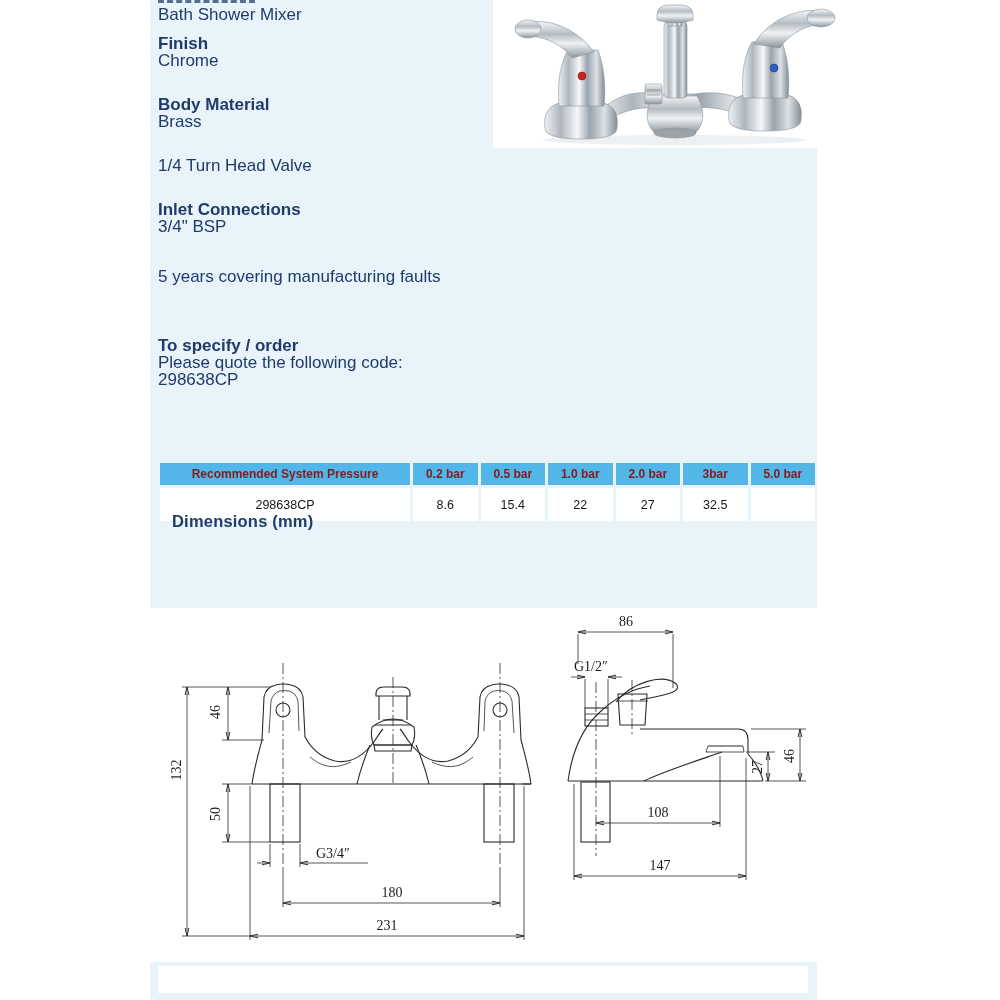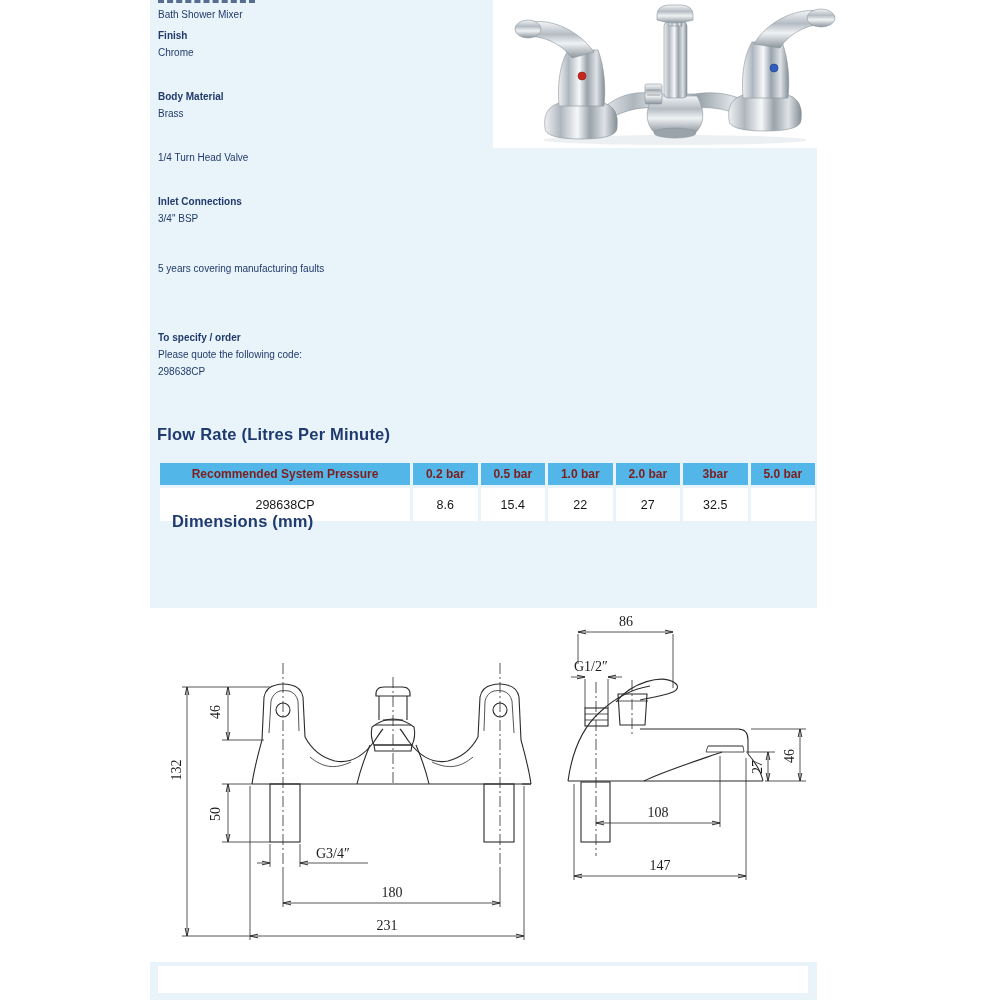--- a/index.html
+++ b/index.html
@@ -4,24 +4,24 @@
 <style>
   html,body{margin:0;padding:0;background:#fff;}
   #page{position:relative;width:1000px;height:1000px;background:#fff;overflow:hidden;
         font-family:"Liberation Sans",sans-serif;}
   .panel{position:absolute;left:150px;top:0;width:667px;height:608px;background:#e9f3fa;}
   .photo-box{position:absolute;left:493px;top:0;width:324px;height:148px;background:#fff;}
   .photo-svg{position:absolute;left:497px;top:0;width:352px;height:150px;overflow:visible;}
   .top-remnant{position:absolute;left:158px;top:0;width:97px;height:0;
                border-top:3px dashed #27406e;opacity:.75;}
   .specs{position:absolute;left:158px;top:6px;width:335px;color:#203a6b;
-         font-size:10px;line-height:17px;}
+         font-size:17px;line-height:17px;}
   .spec-title{margin:0 0 0 0;}
   .spec-block{margin-top:27px;}
-  .spec-block.mt20{margin-top:4px;}
+  .spec-block.mt20{margin-top:12px;}
   .spec-block.mt33{margin-top:33px;}
   .spec-block.mt52{margin-top:52px;}
   .spec-label{font-weight:bold;}
   .h1{position:absolute;left:157px;color:#1f3a6e;font-size:16.5px;font-weight:bold;
       letter-spacing:.2px;}
   .flow-heading{top:425px;}
   .dims-heading{top:512px;margin-left:15px;}
   table.flow{position:absolute;left:157px;top:460px;width:661px;border-collapse:separate;
              border-spacing:3px;table-layout:fixed;}
   table.flow th{background:#52b7e8;color:#7f1d1d;font-weight:bold;font-size:12px;
@@ -118,21 +118,20 @@
     <div class="spec-block mt33">
       <div class="spec-value">5 years covering manufacturing faults</div>
     </div>
     <div class="spec-block mt52">
       <div class="spec-label">To specify / order</div>
       <div>Please quote the following code:</div>
       <div>298638CP</div>
     </div>
   </div>
 
-  <div class="h1 flow-heading">Flow Rate (Litres Per Minute)</div>
 
   <table class="flow">
     <colgroup>
       <col style="width:250px">
         <col>
         <col>
         <col>
         <col>
         <col>
         <col>

